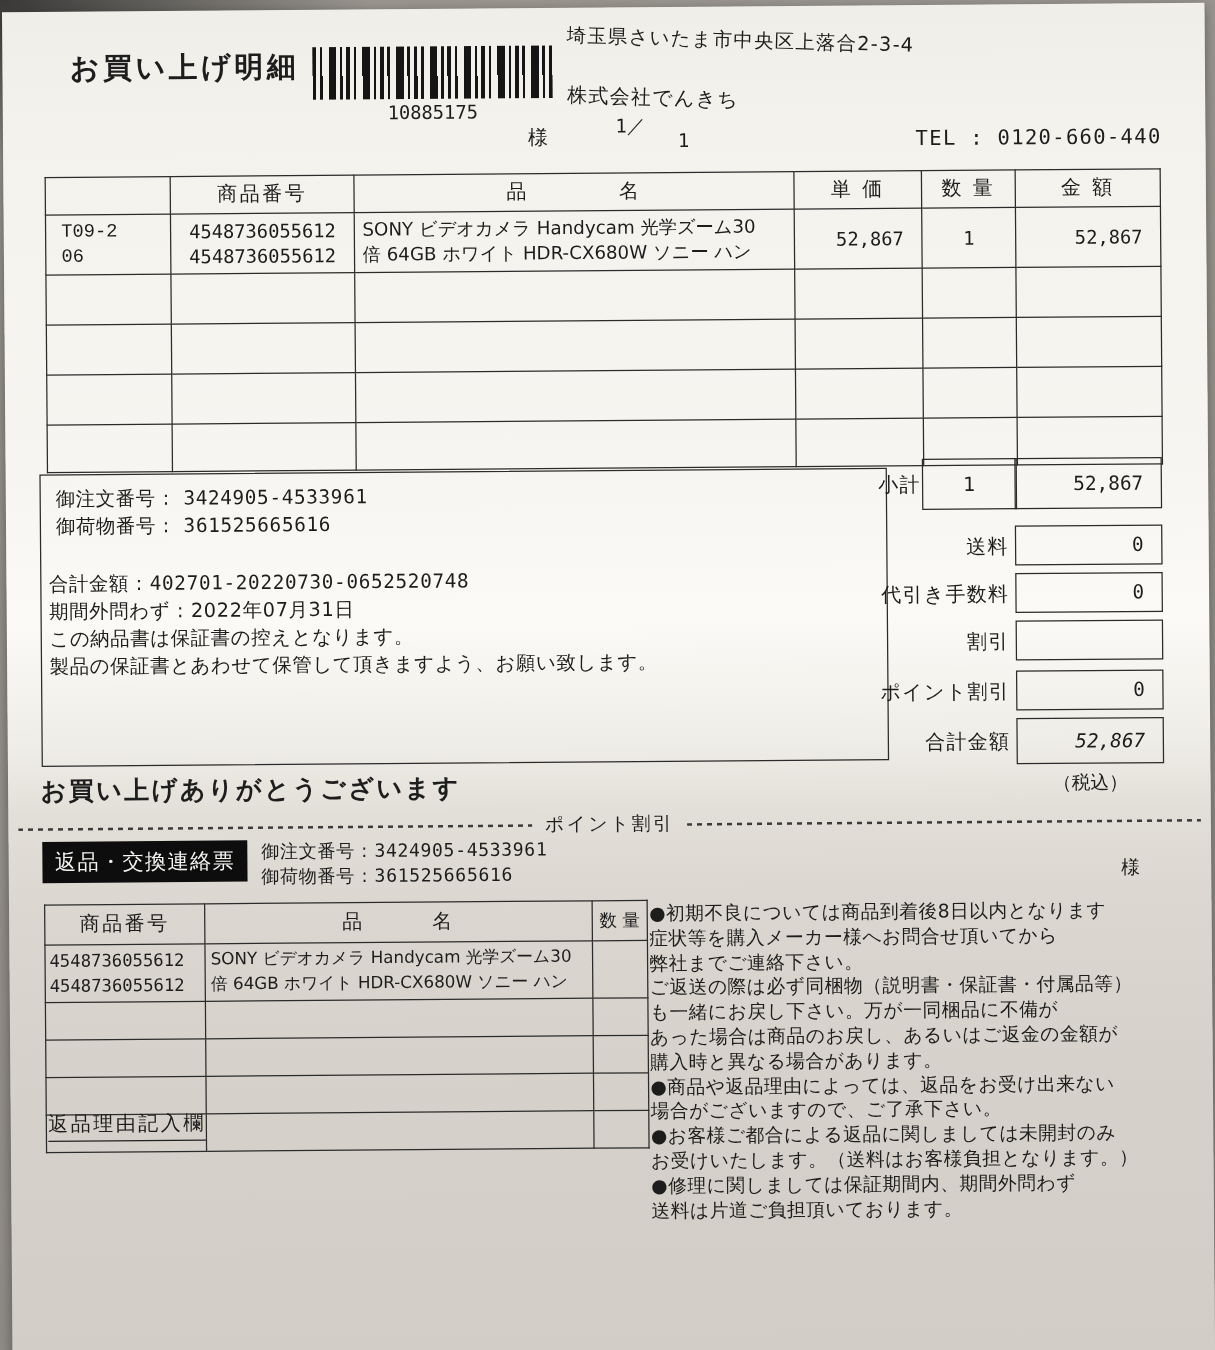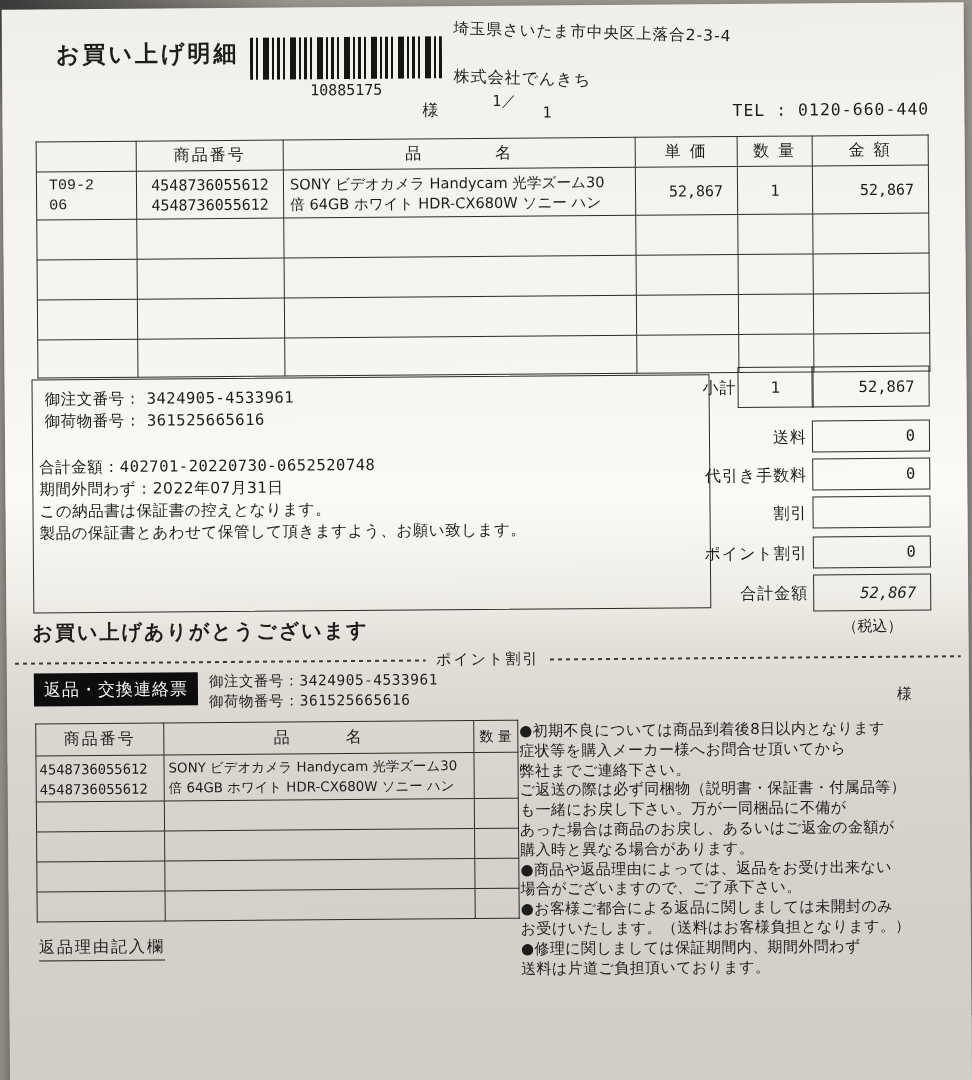--- a/index.html
+++ b/index.html
@@ -229,21 +229,21 @@
           <td></td>
         </tr>
     <tr style="height:30px;">
           <td></td>
           <td></td>
           <td></td>
         </tr>
   </tbody>
     </table>
 
-  <div class="abs reason" style="left:30px;top:928px;">返品理由記入欄</div>
+  <div class="abs reason" style="left:30px;top:880px;">返品理由記入欄</div>
 
   <div class="abs" style="left:512px;top:716px;width:452px;">
     <div class="policy">●初期不良については商品到着後8日以内となります</div>
     <div class="policy">症状等を購入メーカー様へお問合せ頂いてから</div>
     <div class="policy">弊社までご連絡下さい。</div>
     <div class="policy">ご返送の際は必ず同梱物（説明書・保証書・付属品等）</div>
     <div class="policy">も一緒にお戻し下さい。万が一同梱品に不備が</div>
     <div class="policy">あった場合は商品のお戻し、あるいはご返金の金額が</div>
     <div class="policy">購入時と異なる場合があります。</div>
     <div class="policy">●商品や返品理由によっては、返品をお受け出来ない</div>

